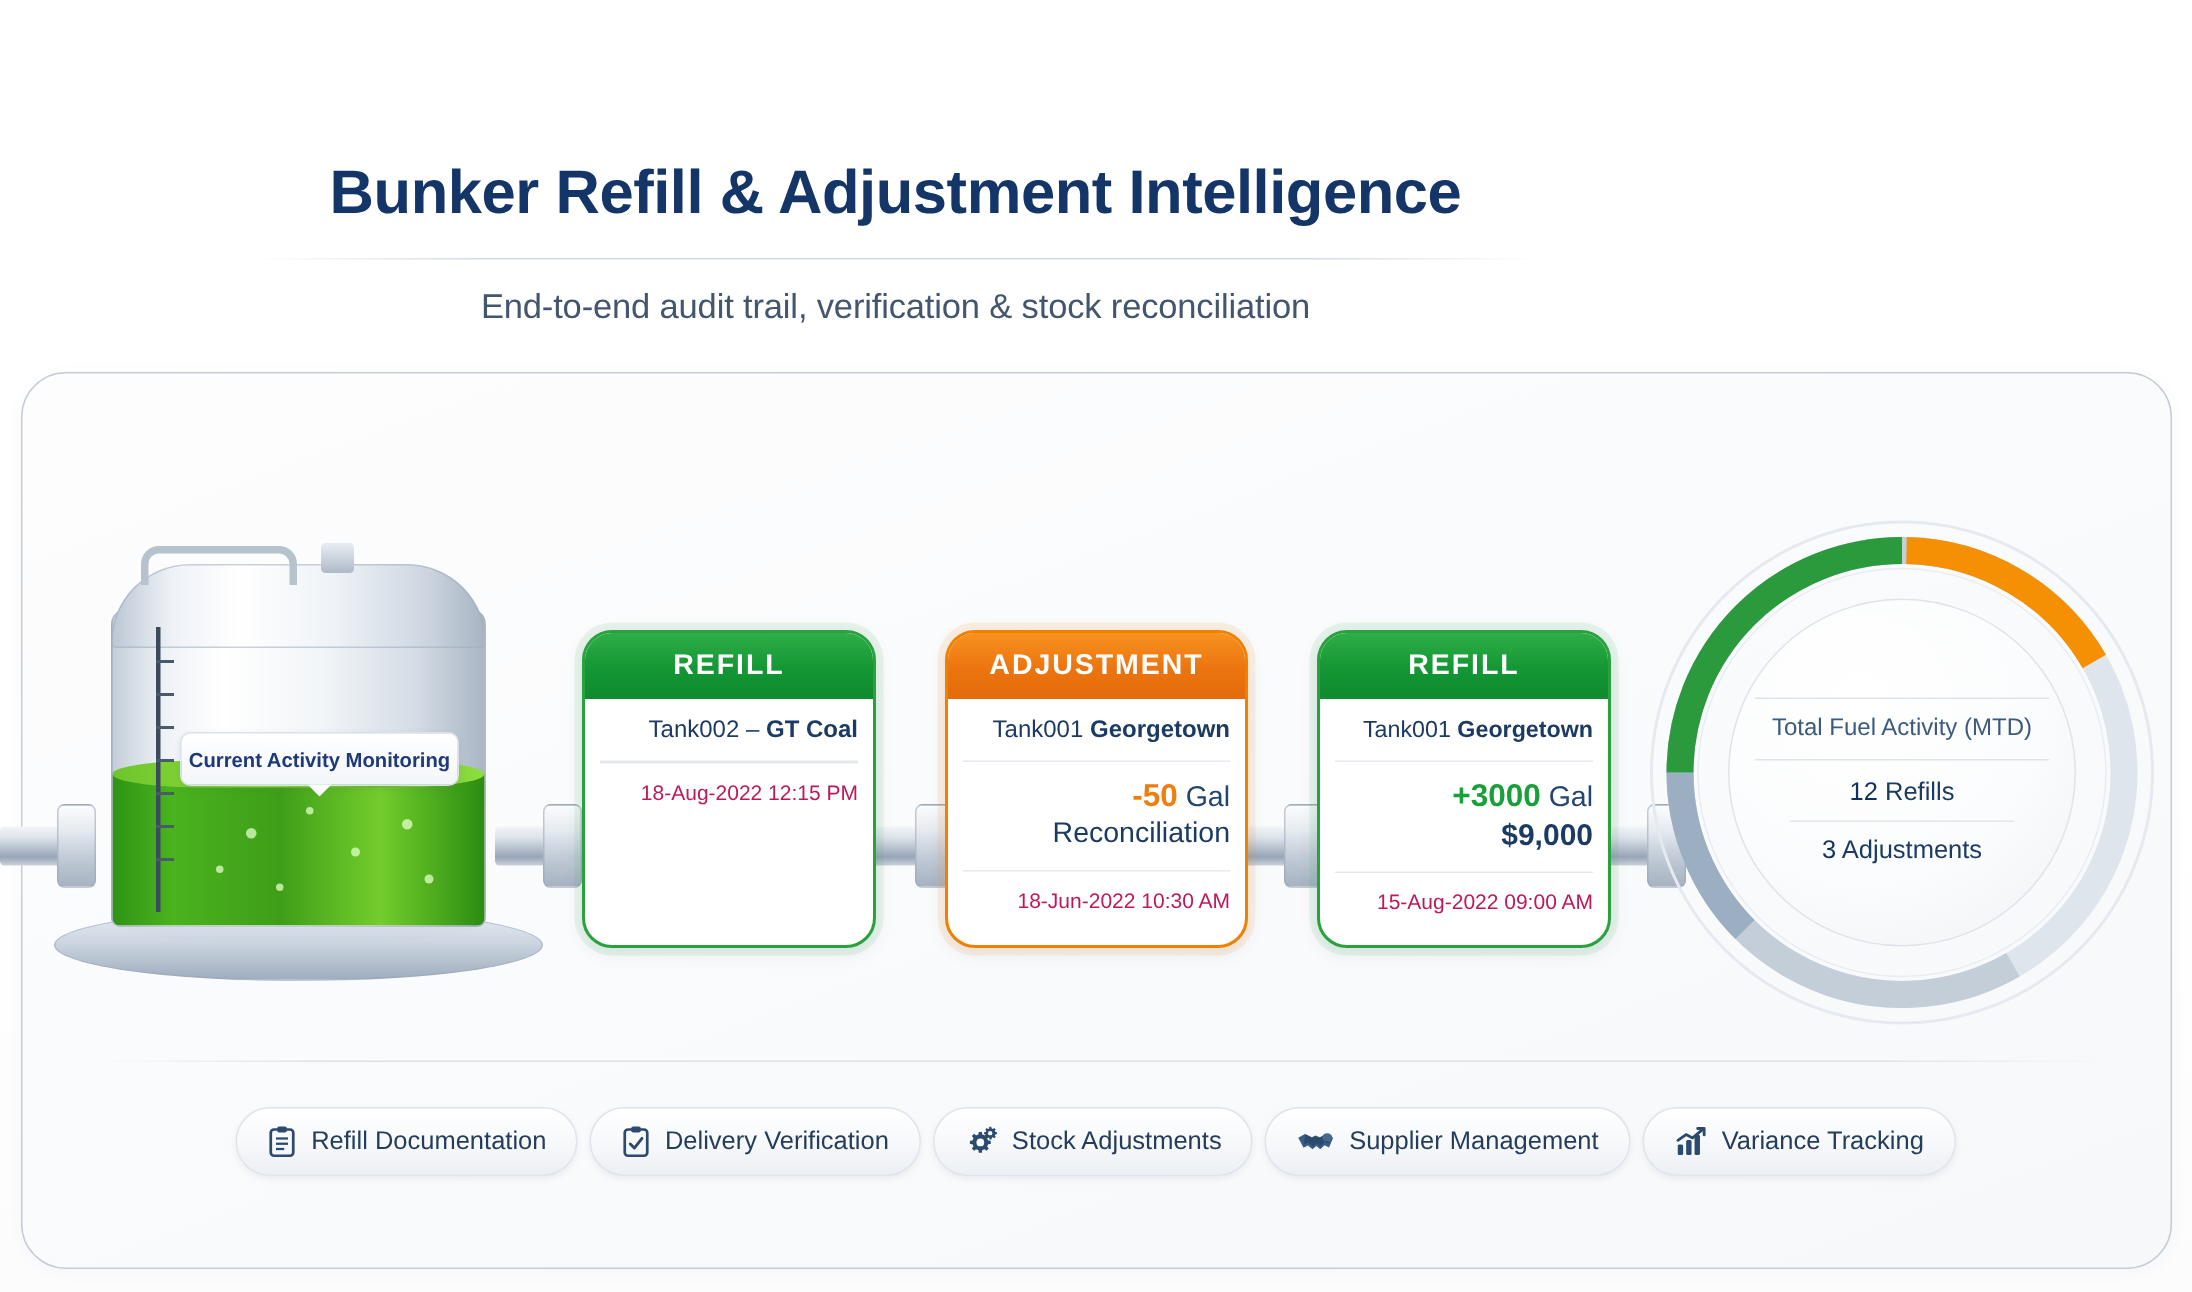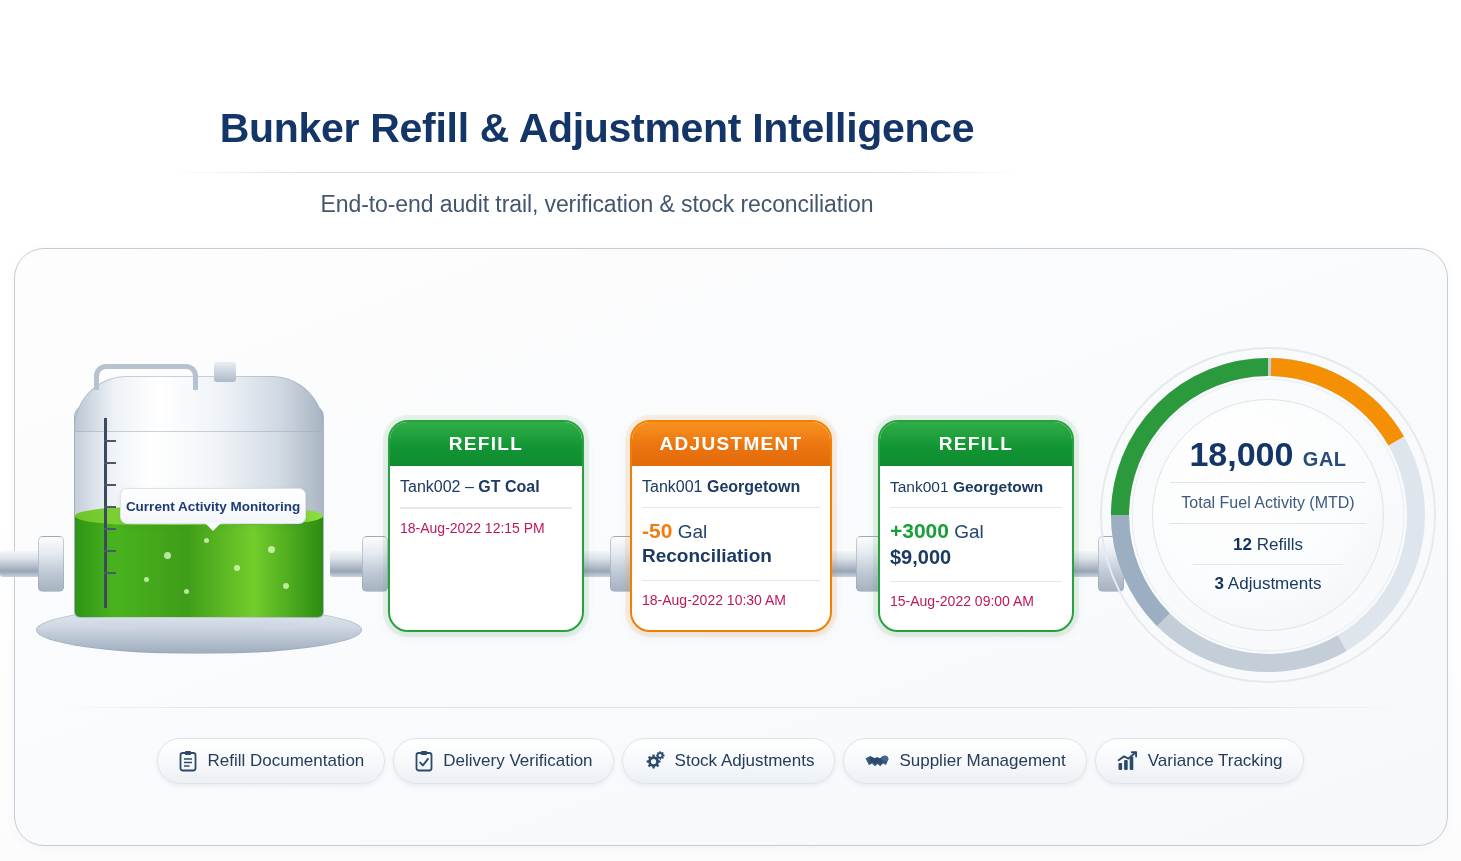--- a/index.html
+++ b/index.html
@@ -137,50 +137,50 @@
   .card.c1 { left:388px; border-color:#2aa13f; box-shadow:0 0 0 5px rgba(60,180,80,.10),0 3px 12px rgba(70,95,130,.12); }
   .card.c2 { left:630px; width:202px; border-color:#f08000; box-shadow:0 0 0 5px rgba(245,150,40,.12),0 3px 12px rgba(70,95,130,.12); }
   .card.c3 { left:878px; width:196px; border-color:#2aa13f; box-shadow:0 0 0 5px rgba(60,180,80,.10),0 3px 12px rgba(70,95,130,.12); }
   .card-head {
     height:44px; display:flex; align-items:center; justify-content:center;
     font-size:19px; font-weight:bold; letter-spacing:1.3px; color:#ffffff;
   }
   .head-green  { background:linear-gradient(180deg,#2fae47 0%,#139634 55%,#0f8b2f 100%); }
   .head-orange { background:linear-gradient(180deg,#f7921f 0%,#ec7410 55%,#e26b0a 100%); }
   .card-body { padding:0 10px; }
-  .c-row { text-align:left; color:#1c3b63; }
+  .c-row { text-align:right; color:#1c3b63; }
   .c-title { font-size:16px; padding:12px 0 11px; white-space:nowrap; }
   .c-title b { font-weight:bold; }
   .c-sep { height:1px; background:#e3e8ee; }
   .c-mid { padding:10px 0 11px; }
   .c-amt { font-size:21px; line-height:1.25; }
   .c-amt .sign-pos { color:#1aa03a; font-weight:bold; }
   .c-amt .sign-neg { color:#ef7d10; font-weight:bold; }
   .c-amt .num { font-weight:bold; }
   .c-amt .unit { font-weight:normal; color:#23456e; font-size:19px; }
   .c-sub { font-size:20px; line-height:1.3; color:#1c3b63; font-weight:bold; }
-  .c-sub.plain { font-weight:bold; font-size:19px; }
+  .c-sub.plain { font-weight:normal; font-size:19px; }
   .c-date { font-size:14px; padding:11px 0 0; color:#be185d; white-space:nowrap; }
 
   
   .gauge { position:absolute; left:1097px; top:344px; width:342px; height:342px; }
   .gauge svg { position:absolute; left:0; top:0; }
   .gauge-inner {
     position:absolute; left:55px; top:55px; width:232px; height:232px;
     border-radius:50%;
     background:radial-gradient(circle at 38% 30%,#ffffff 0%,#fbfcfd 55%,#eef1f5 100%);
     border:1px solid #dfe4ea;
     display:flex; flex-direction:column; align-items:center; justify-content:center;
   }
   .g-big { font-size:34px; font-weight:bold; color:#143567; white-space:nowrap; line-height:1; }
   .g-big .u { font-size:20px; letter-spacing:.5px; color:#2a4c7a; font-weight:bold; }
   .g-rule { width:196px; height:1px; background:#dfe4ea; margin:11px 0; }
   .g-label { font-size:16px; color:#3c5a7e; white-space:nowrap; }
   .g-stat { font-size:17px; color:#1c3b63; white-space:nowrap; }
-  .g-stat b { font-weight:bold; color:#10315c; }
+  .g-stat b { font-weight:normal; color:#10315c; }
   .g-rule2 { width:150px; height:1px; background:#e2e7ed; margin:9px 0; }
 
   
   .btnbar {
     position:absolute; left:0; top:738px; width:1461px;
     display:flex; align-items:center; justify-content:center; gap:8px;
   }
   .btn {
     height:46px; padding:0 20px; border-radius:24px;
     background:linear-gradient(180deg,#ffffff 0%,#f6f8fa 55%,#eceff4 100%);
@@ -270,21 +270,21 @@
         <span>Tank001 </span><b>Georgetown</b>
       </div>
       <div class="c-sep"></div>
       <div class="c-row c-mid">
         <div class="c-amt">
           <span class="sign-neg">-</span><span class="num sign-neg">50</span><span class="unit"> <span>Gal</span></span>
         </div>
         <div class="c-sub plain">Reconciliation</div>
       </div>
       <div class="c-sep"></div>
-      <div class="c-row c-date">18-Aug-2022 10:30 AM</div>
+      <div class="c-row c-date">18-Jun-2022 10:30 AM</div>
     </div>
   </div>
 
   <div class="card c3">
     <div class="card-head head-green">
       <span>REFILL</span>
     </div>
     <div class="card-body">
       <div class="c-row c-title" style="font-size:15.5px">
         <span>Tank001 </span><b>Georgetown</b>
@@ -309,23 +309,20 @@
       <path d="M 245 299.2 A 148 148 0 1 1 245 42.8" fill="none" stroke="#c3ced9" stroke-width="18" stroke-linecap="butt" transform="rotate(0 171 171)"></path>
 
       <path d="M 66.3 275.7 A 148 148 0 0 1 23 171" fill="none" stroke="#8fa4b9" stroke-width="18" opacity=".75"></path>
 
       <path d="M 23 171 A 148 148 0 0 1 171 23" fill="none" stroke="#2a9a3c" stroke-width="18"></path>
 
       <path d="M 174 23 A 148 148 0 0 1 299.2 97" fill="none" stroke="#f59005" stroke-width="18"></path>
       <circle cx="171" cy="171" r="136" fill="none" stroke="#e8edf3" stroke-width="1"></circle>
     </svg>
     <div class="gauge-inner">
-      <div class="g-big">
-        <span>18,000</span> <span class="u">GAL</span>
-      </div>
       <div class="g-rule"></div>
       <div class="g-label">Total Fuel Activity (MTD)</div>
       <div class="g-rule"></div>
       <div class="g-stat">
         <b>12</b> <span>Refills</span>
       </div>
       <div class="g-rule2"></div>
       <div class="g-stat">
         <b>3</b> <span>Adjustments</span>
       </div>

